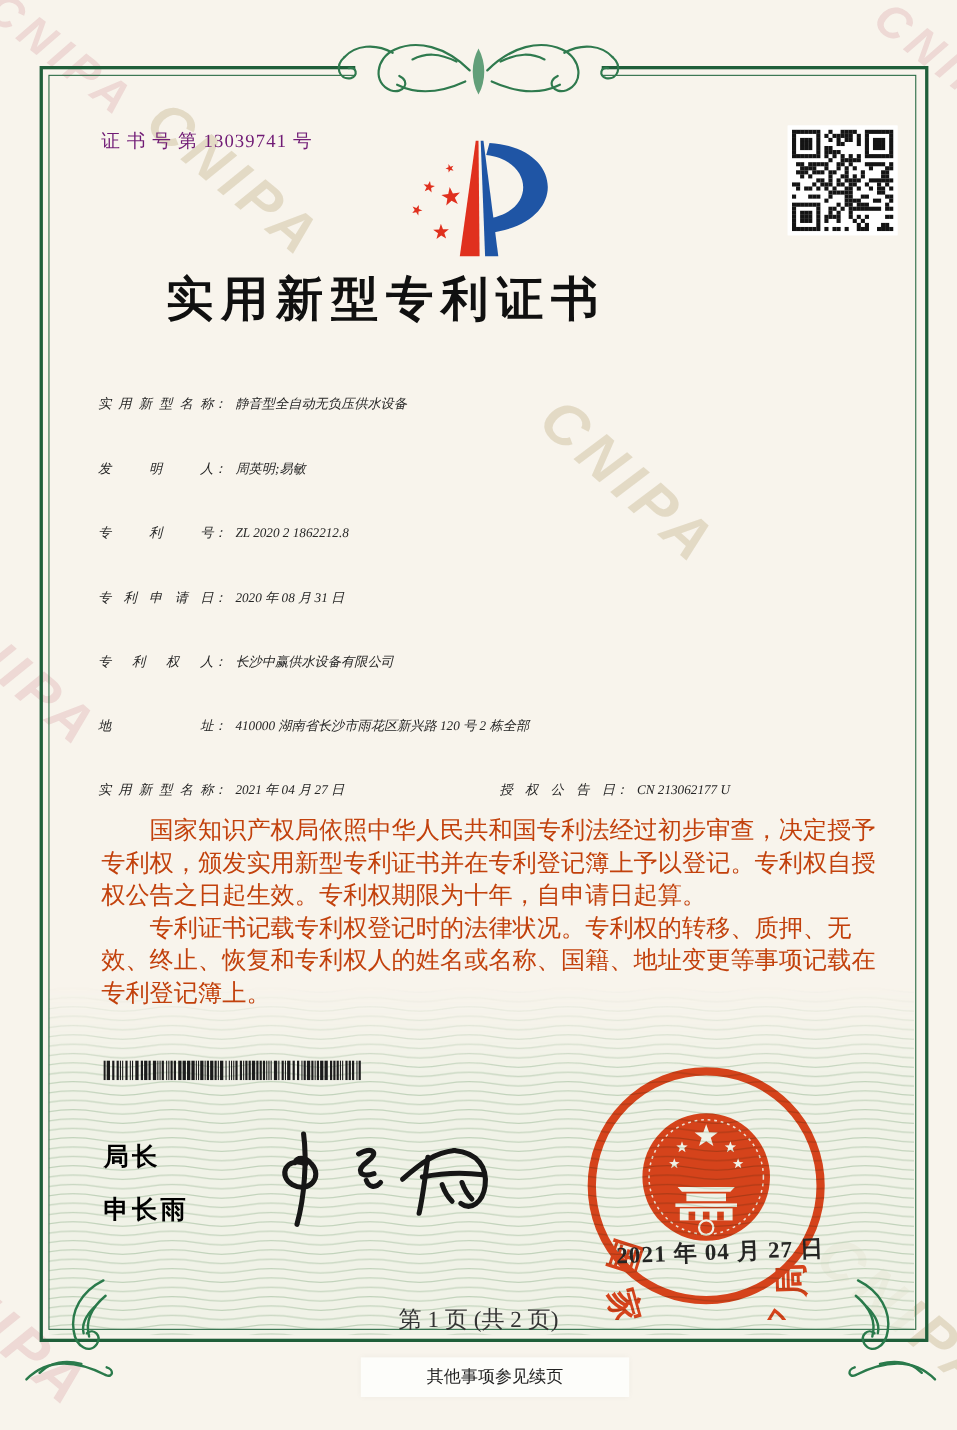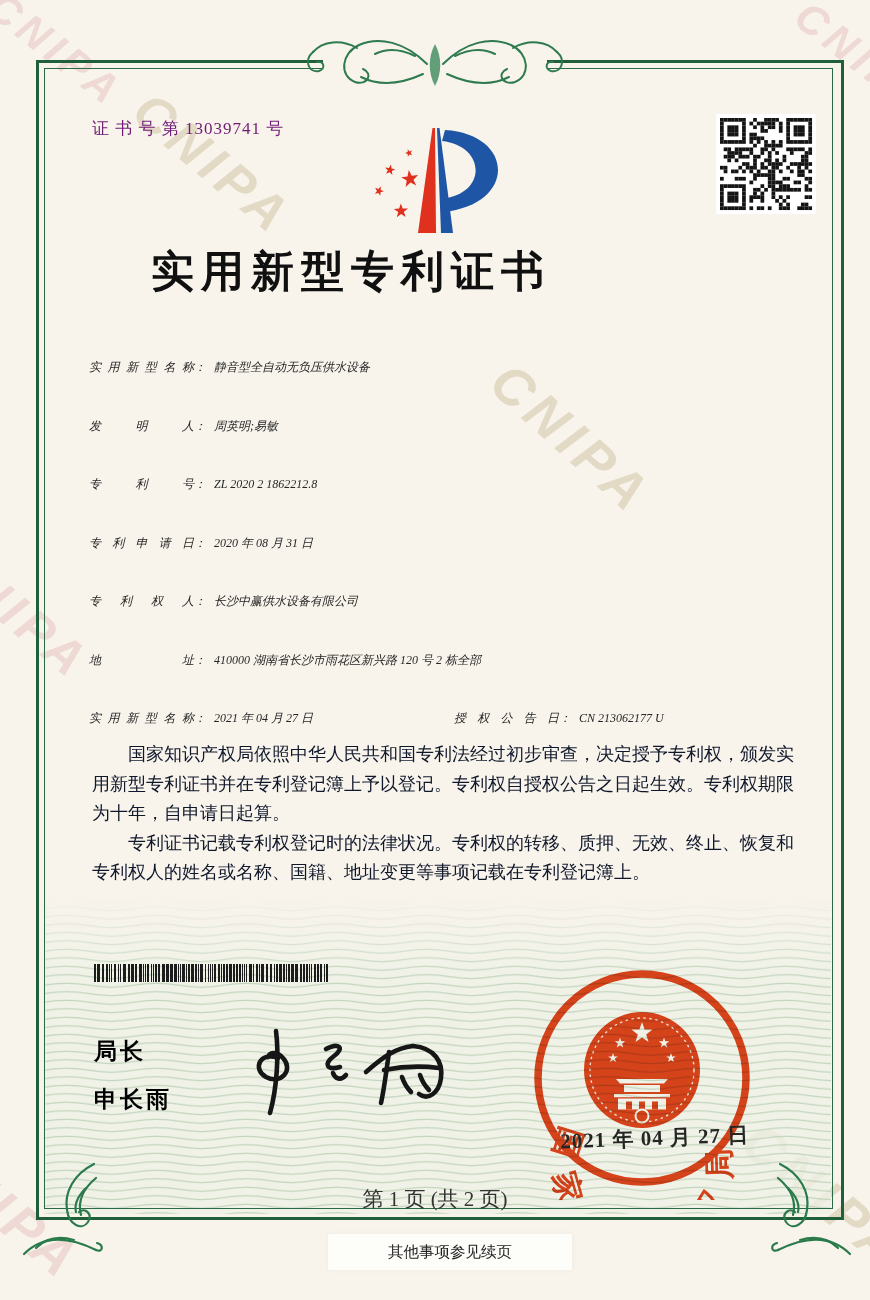--- a/index.html
+++ b/index.html
@@ -35,21 +35,21 @@
     left:0;top:243px;width:702px;text-align:center;z-index:10;
     font-size:43px;font-weight:700;letter-spacing:7px;color:#101010;
   }
   
   .fields{left:89px;top:355px;width:712px;z-index:10;font-size:12px;font-style:italic;}
   .row{margin-bottom:34.5px;line-height:24px;white-space:nowrap;}
   .lbl{display:inline-block;width:105px;text-align:justify;text-align-last:justify;vertical-align:top;}
   .colon{display:inline-block;margin-right:8px;}
   .dual-first{display:inline-block;width:362px;}
   
-  .body-text{left:92px;top:740px;width:708px;z-index:10;font-size:18px;line-height:29.5px;color:#0f172a;}
+  .body-text{left:92px;top:740px;width:708px;z-index:10;font-size:22px;line-height:29.5px;color:#c2410c;}
   .body-text p{margin:0;text-indent:2em;}
   
   #barcode-svg{left:94px;top:964px;z-index:10;}
   .signer{left:94px;top:1036px;z-index:11;font-family:"Liberation Sans","DejaVu Sans",sans-serif;
           font-weight:700;font-size:23px;letter-spacing:3px;color:#000000;}
   .signer div{margin-bottom:17px;}
   #signature{left:226px;top:1016px;z-index:11;}
   #seal{left:520px;top:955px;z-index:12;mix-blend-mode:multiply;opacity:.94;}
   .page-ind{left:0;top:1185px;width:870px;text-align:center;font-size:21px;color:#333;z-index:10;}
   .footer-note{

